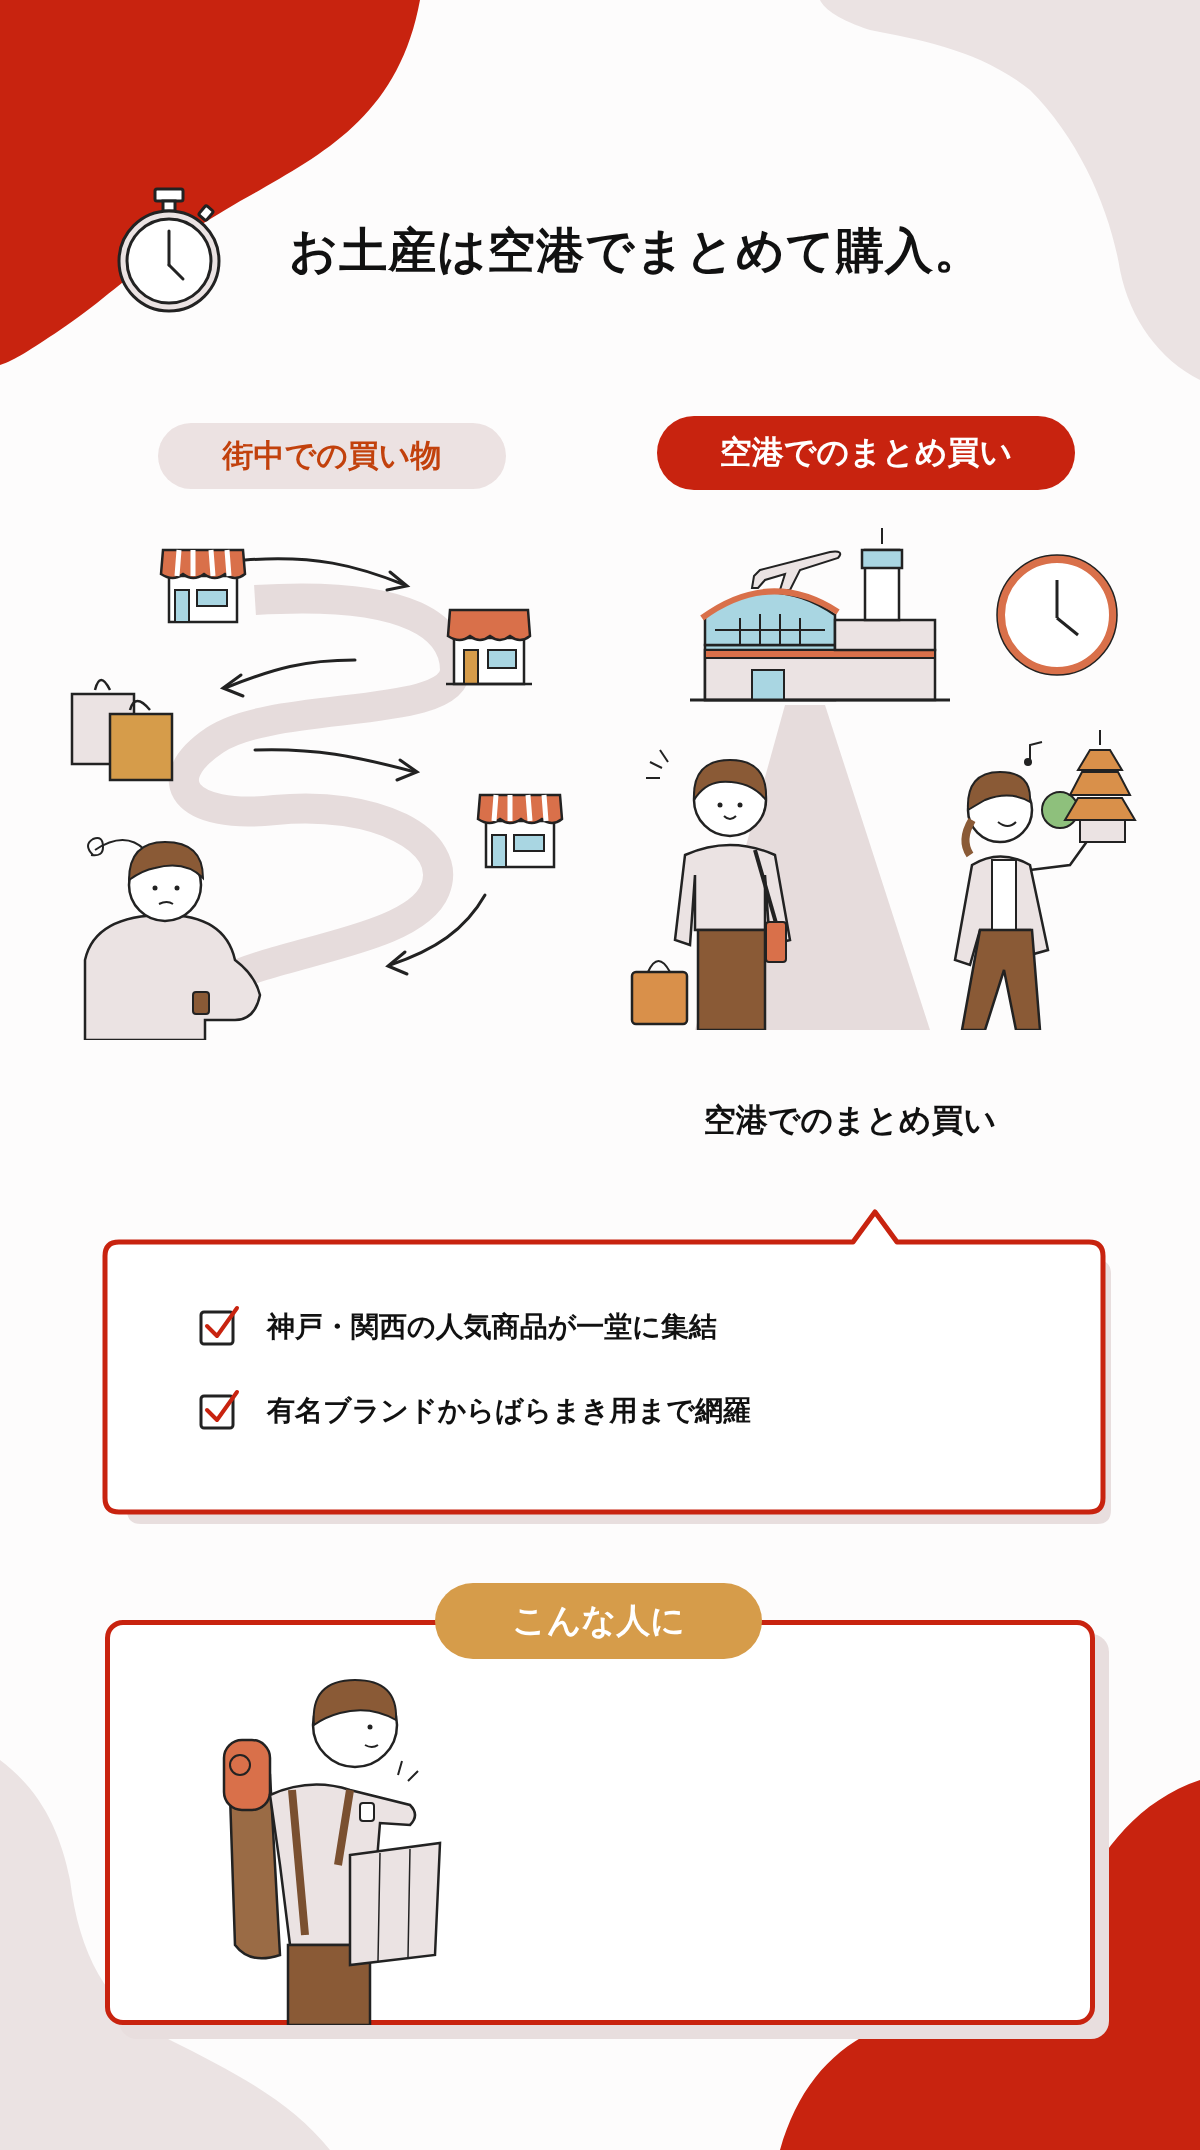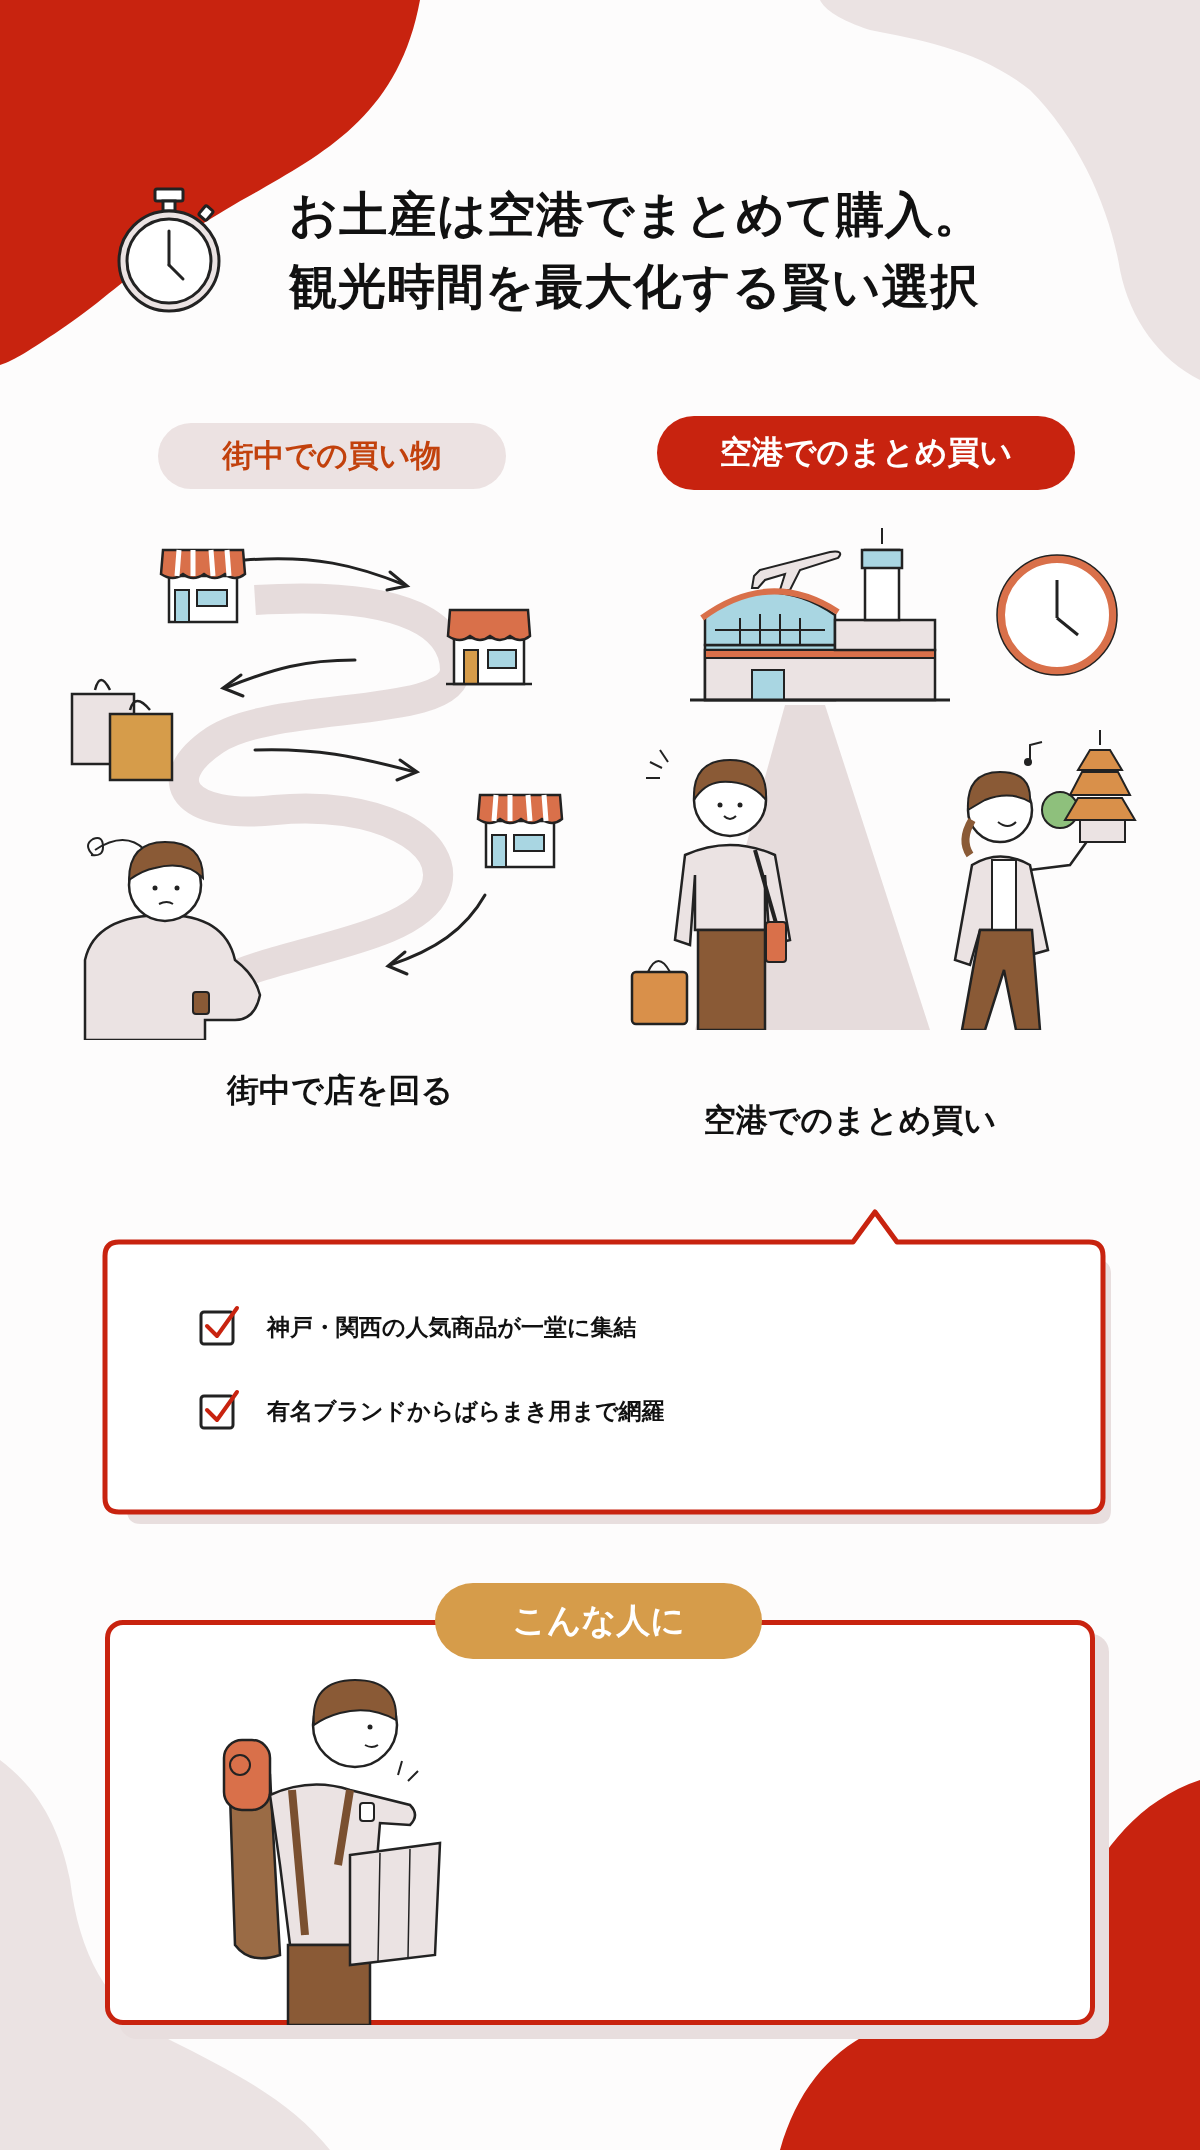--- a/index.html
+++ b/index.html
@@ -24,21 +24,21 @@
   .illu-right { left: 600px; top: 510px; width: 560px; height: 520px; }
 
   
   .cap-left { left: 150px; top: 1065px; width: 380px; text-align: center; font-size: 32px; font-weight: bold; line-height: 50px; }
   .cap-right { left: 640px; top: 1095px; width: 420px; text-align: center; font-size: 32px; font-weight: bold; line-height: 50px; }
 
   
   .box1 { left: 105px; top: 1232px; width: 990px; height: 282px; }
   .box1 svg.frame { position: absolute; left: -10px; top: -52px; width: 1020px; height: 350px; }
   .check-list { position: absolute; left: 92px; top: 72px; display: flex; flex-direction: column; gap: 38px; }
-  .check-item { display: flex; align-items: center; gap: 24px; font-size: 23px; font-weight: bold; white-space: nowrap; }
+  .check-item { display: flex; align-items: center; gap: 24px; font-size: 28px; font-weight: bold; white-space: nowrap; }
   .check-item svg { width: 46px; height: 46px; flex: 0 0 auto; }
 
   
   .box2 { left: 105px; top: 1620px; width: 990px; height: 405px; background: #fff; border: 5px solid #c8230f; border-radius: 18px; box-shadow: 14px 14px 0 #e8dede; }
   .badge { position: absolute; left: 325px; top: -42px; width: 327px; height: 76px; border-radius: 38px; background: #d69c4a; color: #fff; font-size: 34px; font-weight: bold; display: flex; align-items: center; justify-content: center; white-space: nowrap; }
   .backpacker { position: absolute; left: 100px; top: 40px; width: 280px; height: 360px; }
   .target-text { position: absolute; left: 420px; top: 125px; font-size: 36px; font-weight: bold; line-height: 60px; white-space: nowrap; }
 </style>
 </head>
 <body>
@@ -55,21 +55,20 @@
     <rect x="40" y="4" width="28" height="12" rx="2" fill="#fff" stroke="#222" stroke-width="3"></rect>
     <rect x="48" y="16" width="12" height="10" fill="#fff" stroke="#222" stroke-width="3"></rect>
     <rect x="86" y="22" width="10" height="12" rx="2" transform="rotate(40 91 28)" fill="#fff" stroke="#222" stroke-width="3"></rect>
     <circle cx="54" cy="76" r="50" fill="#ebe3e3" stroke="#222" stroke-width="3"></circle>
     <circle cx="54" cy="76" r="42" fill="#fff" stroke="#222" stroke-width="3"></circle>
     <line x1="54" y1="46" x2="54" y2="80" stroke="#222" stroke-width="3" stroke-linecap="round"></line>
     <line x1="54" y1="80" x2="68" y2="94" stroke="#222" stroke-width="3" stroke-linecap="round"></line>
   </svg>
   <div class="titles">
     <div class="t1">お土産は空港でまとめて購入。</div>
-    <div class="t2">観光時間を最大化する賢い選択</div>
   </div>
 </div>
 
 <div class="layer pill pill-left">街中での買い物</div>
 <div class="layer pill pill-right">空港でのまとめ買い</div>
 
 <svg class="layer illu-left" viewBox="0 0 545 520">
 
   <path d="M200 80 C360 70 400 110 400 150 C400 200 220 180 160 220 C100 260 130 300 220 290 C320 280 400 320 380 370 C360 420 230 430 170 460" fill="none" stroke="#e6dcdc" stroke-width="30" stroke-linecap="butt"></path>
 
@@ -189,21 +188,20 @@
       <path d="M500 235 V220" stroke="#222" stroke-width="2"></path>
       <path d="M478 260 H522 L510 240 H490 Z" fill="#d9904a" stroke="#222" stroke-width="2"></path>
       <path d="M470 285 H530 L518 262 H482 Z" fill="#d9904a" stroke="#222" stroke-width="2"></path>
       <path d="M465 310 H535 L522 288 H478 Z" fill="#d9904a" stroke="#222" stroke-width="2"></path>
       <rect x="480" y="310" width="45" height="22" fill="#ebe3e3" stroke="#222" stroke-width="2"></rect>
     </g>
   </g>
 </svg>
 
 <div class="layer cap-left">
-  <div>街中で店を回る</div>
 </div>
 <div class="layer cap-right">空港でのまとめ買い</div>
 
 <div class="layer box1">
   <svg class="frame" viewBox="0 0 1020 350">
     <path d="M34 68 H758 L780 42 L802 68 H990 Q1004 68 1004 82 V318 Q1004 332 990 332 H34 Q20 332 20 318 V82 Q20 68 34 68 Z" fill="#e8dede" transform="translate(12 12)"></path>
     <path d="M24 62 H758 L780 32 L802 62 H994 Q1008 62 1008 76 V318 Q1008 332 994 332 H24 Q10 332 10 318 V76 Q10 62 24 62 Z" fill="#fff" stroke="#c8230f" stroke-width="5" stroke-linejoin="round"></path>
   </svg>
   <div class="check-list">
     <div class="check-item">

